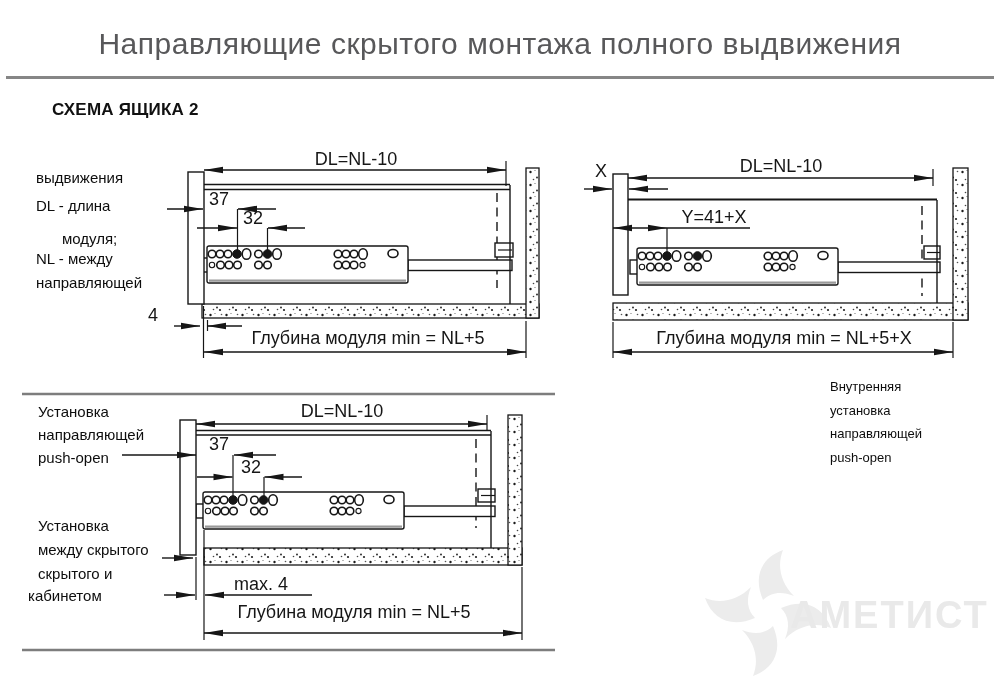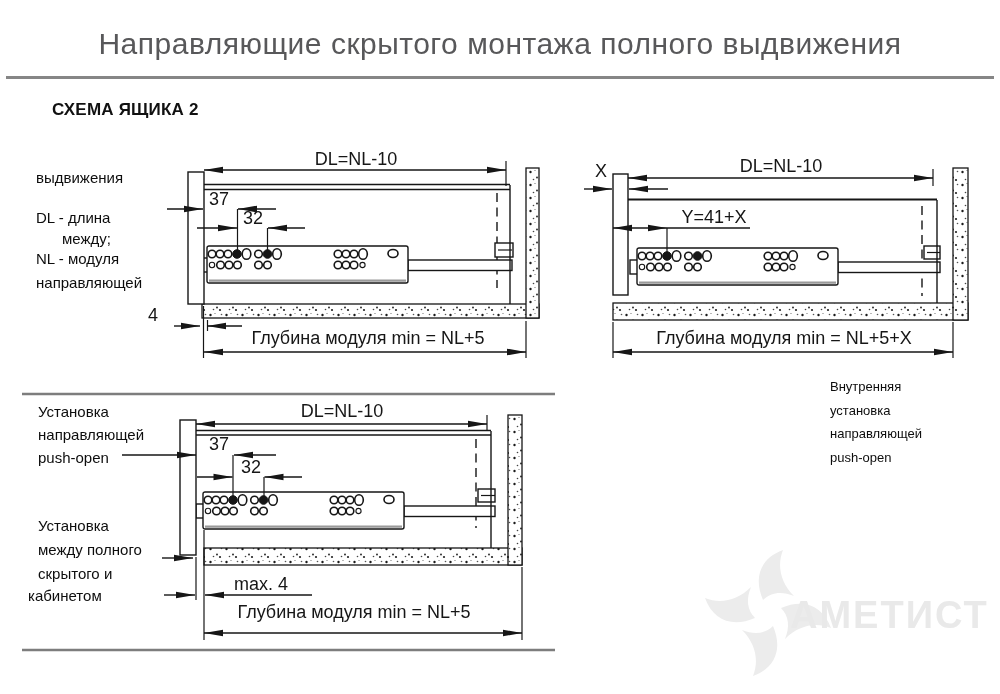--- a/index.html
+++ b/index.html
@@ -40,31 +40,31 @@
     <g fill="#ececec">
       <path d="M -5,-13 C -15,-36 -7,-55 15,-63 C 9,-48 12,-31 26,-17 C 14,-22 3,-21 -5,-13 Z"></path>
       <path d="M -5,-13 C -15,-36 -7,-55 15,-63 C 9,-48 12,-31 26,-17 C 14,-22 3,-21 -5,-13 Z" transform="rotate(90)"></path>
       <path d="M -5,-13 C -15,-36 -7,-55 15,-63 C 9,-48 12,-31 26,-17 C 14,-22 3,-21 -5,-13 Z" transform="rotate(180)"></path>
       <path d="M -5,-13 C -15,-36 -7,-55 15,-63 C 9,-48 12,-31 26,-17 C 14,-22 3,-21 -5,-13 Z" transform="rotate(270)"></path>
     </g>
   </svg>
   <div class="wm-text">АМЕТИСТ</div>
 
   <div class="lbl" style="left:36px;top:170px">выдвижения</div>
-  <div class="lbl" style="left:36px;top:210px">DL - длина</div>
-  <div class="lbl" style="left:62px;top:231px">между;</div>
-  <div class="lbl" style="left:36px;top:251px">NL - модуля</div>
+  <div class="lbl" style="left:36px;top:198px">DL - длина</div>
+  <div class="lbl" style="left:62px;top:231px">модуля;</div>
+  <div class="lbl" style="left:36px;top:251px">NL - между</div>
   <div class="lbl" style="left:36px;top:275px">направляющей</div>
 
   <div class="lbl" style="left:38px;top:404px">Установка</div>
   <div class="lbl" style="left:38px;top:427px">направляющей</div>
   <div class="lbl" style="left:38px;top:450px">push-open</div>
 
   <div class="lbl" style="left:38px;top:518px">Установка</div>
-  <div class="lbl" style="left:38px;top:542px">между полного</div>
+  <div class="lbl" style="left:38px;top:542px">между скрытого</div>
   <div class="lbl" style="left:38px;top:566px">скрытого и</div>
   <div class="lbl" style="left:28px;top:588px">кабинетом</div>
 
   <div class="lbl r" style="left:830px;top:380px">Внутренняя</div>
   <div class="lbl r" style="left:830px;top:404px">установка</div>
   <div class="lbl r" style="left:830px;top:427px">направляющей</div>
   <div class="lbl r" style="left:830px;top:451px">push-open</div>
 
   <svg class="draw" width="1000" height="694" viewBox="0 0 1000 694">
     <defs>

